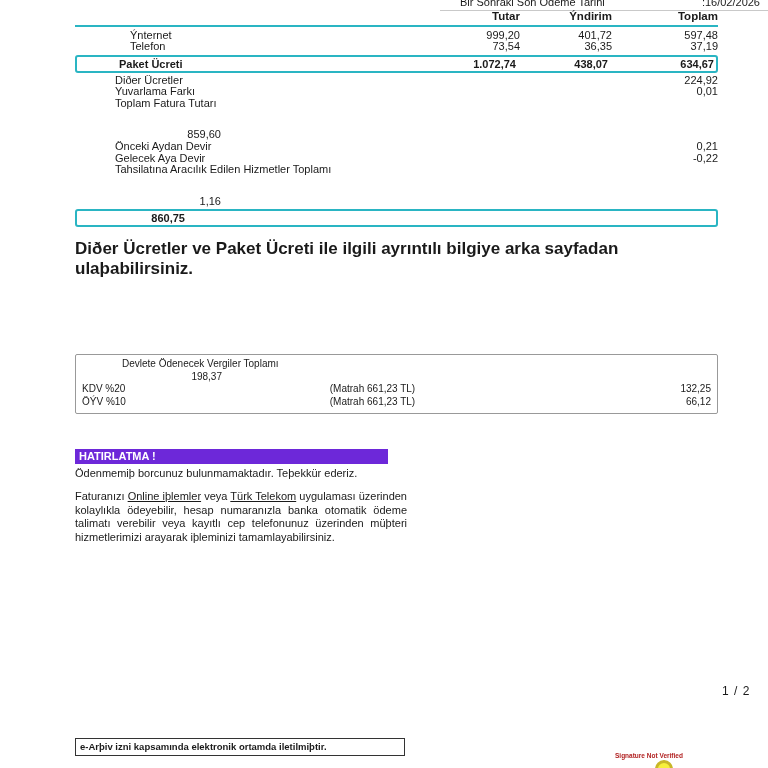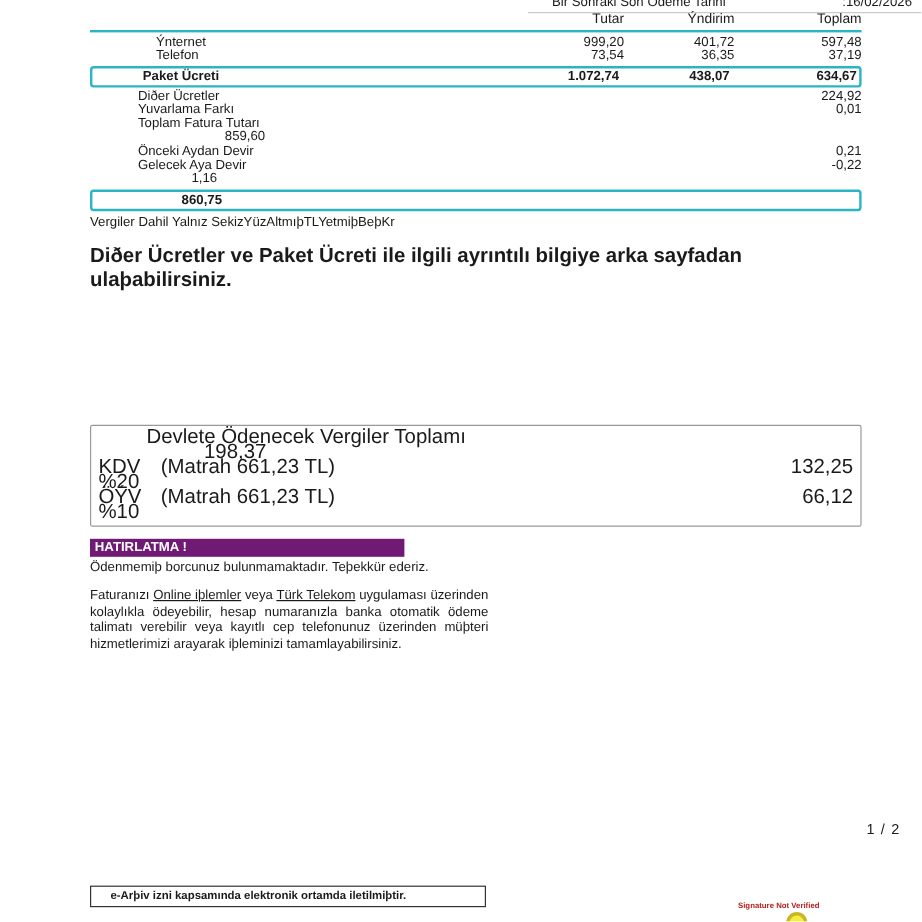--- a/index.html
+++ b/index.html
@@ -9,48 +9,48 @@
   
   .date-row { position:absolute; left:440px; top:-4px; width:328px; display:flex; justify-content:space-between; font-size:11px; border-bottom:1px solid #c9c9c9; padding:0 8px 2px 20px; }
 
   
   .summary { position:absolute; left:75px; top:9px; width:643px; font-size:11px; }
   .row { display:flex; align-items:baseline; line-height:11.5px; }
   .cl { flex:1; white-space:nowrap;margin-left:40px; }
   .ct { width:110px; text-align:right; }
   .ci { width:92px; text-align:right; }
   .cp { width:106px; text-align:right; }
-  .hdr { font-weight:normal; font-size:11.5px; height:13px; align-items:flex-end; }
+  .hdr { font-weight:bold; font-size:11.5px; height:13px; align-items:flex-end; }
   .teal-line { height:2px; background:#2ab5c3; margin:3px 0 3px 0; }
   .svc .cl { padding-left:15px; }
   .svc { line-height:11.3px; }
   .teal-box { border:2px solid #2ab5c3; border-radius:3px; margin:2px 0; padding:1px 2px; font-weight:bold; }
   .teal-box .row { line-height:12px; }
-  .detail { line-height:11.6px; }
+  .detail { line-height:11.6px;gap:20px; }
   .bold { font-weight:normal;flex-direction:column; }
   .words { line-height:12px; margin-top:3px; }
   .note-bold { font-weight:bold; margin-top:12px; font-size:17px; }
 
   
-  .taxes { position:absolute; left:75px; top:354px; width:643px; border:1px solid #999; border-radius:2px; padding:3px 6px 5px 6px; font-size:17px; }
+  .taxes { position:absolute; left:75px; top:354px; width:643px; border:1px solid #999; border-radius:2px; padding:3px 6px 5px 6px; font-size:10px; }
   .taxes .row { line-height:12.5px; }
   .tax-name { width:52px; }
-  .tax-base { flex:1; }
+  .tax-base { flex:1;text-align:center; }
   .tax-amt { width:100px; text-align:right; }
 
   
   .reminder { position:absolute; left:75px; top:449px; width:332px; font-size:11px; }
-  .reminder-bar { background:#701a75; color:#fff; font-weight:bold; width:262px; padding:1px 4px 2px 4px; }
+  .reminder-bar { background:#6d28d9; color:#fff; font-weight:bold; width:313px; padding:1px 4px 2px 4px; }
   .no-debt { margin-top:3px; }
   .reminder-para { margin-top:11px; text-align:justify; line-height:13.5px; }
   .doc-link { text-decoration:underline; color:#1a1a1a; }
 
   
   .page-num { position:absolute; left:722px; top:684px; font-size:12px; letter-spacing:1px; }
-  .earsiv-box { position:absolute; left:75px; top:738px; width:330px; border:1px solid #333; font-size:9.5px; font-weight:bold; padding:2px 4px 3px 16px; }
+  .earsiv-box { position:absolute; left:75px; top:738px; width:330px; border:1px solid #333; font-size:9.5px; font-weight:bold; padding:2px 4px 3px 4px; }
   .signature { position:absolute; left:615px; top:752px; width:110px; height:20px; }
   .sig-text { color:#b22222; font-size:6.5px; font-weight:bold; white-space:nowrap; }
   .sig-seal { position:absolute; left:40px; top:8px; width:18px; height:18px; border-radius:50%; background:#f7ef3c; border:3px solid #c9b728; }
 </style>
 </head>
 <body>
 
 <div class="page">
 
   <div class="date-row">
@@ -106,30 +106,30 @@
     </div>
     <div class="row detail">
       <span class="cl">Önceki Aydan Devir</span>
       <span class="cp">0,21</span>
     </div>
     <div class="row detail">
       <span class="cl">Gelecek Aya Devir</span>
       <span class="cp">-0,22</span>
     </div>
     <div class="row detail bold">
+      <span class="cl">Tahsilatına Aracılık Edilen Hizmetler Toplamı</span>
       <span class="cp">1,16</span>
     </div>
 
     <div class="teal-box">
       <div class="row">
         <span class="cp">860,75</span>
       </div>
     </div>
 
-    <div class="words">Vergiler Dahil Yalnız SekizYüzAltmıþTLYetmiþBeþKr</div>
 
     <div class="note-bold">Diðer Ücretler ve Paket Ücreti ile ilgili ayrıntılı bilgiye arka sayfadan ulaþabilirsiniz.</div>
   </div>
 
   <div class="taxes">
     <div class="row bold">
       <span class="cl">Devlete Ödenecek Vergiler Toplamı</span>
       <span class="tax-amt">198,37</span>
     </div>
     <div class="row">

